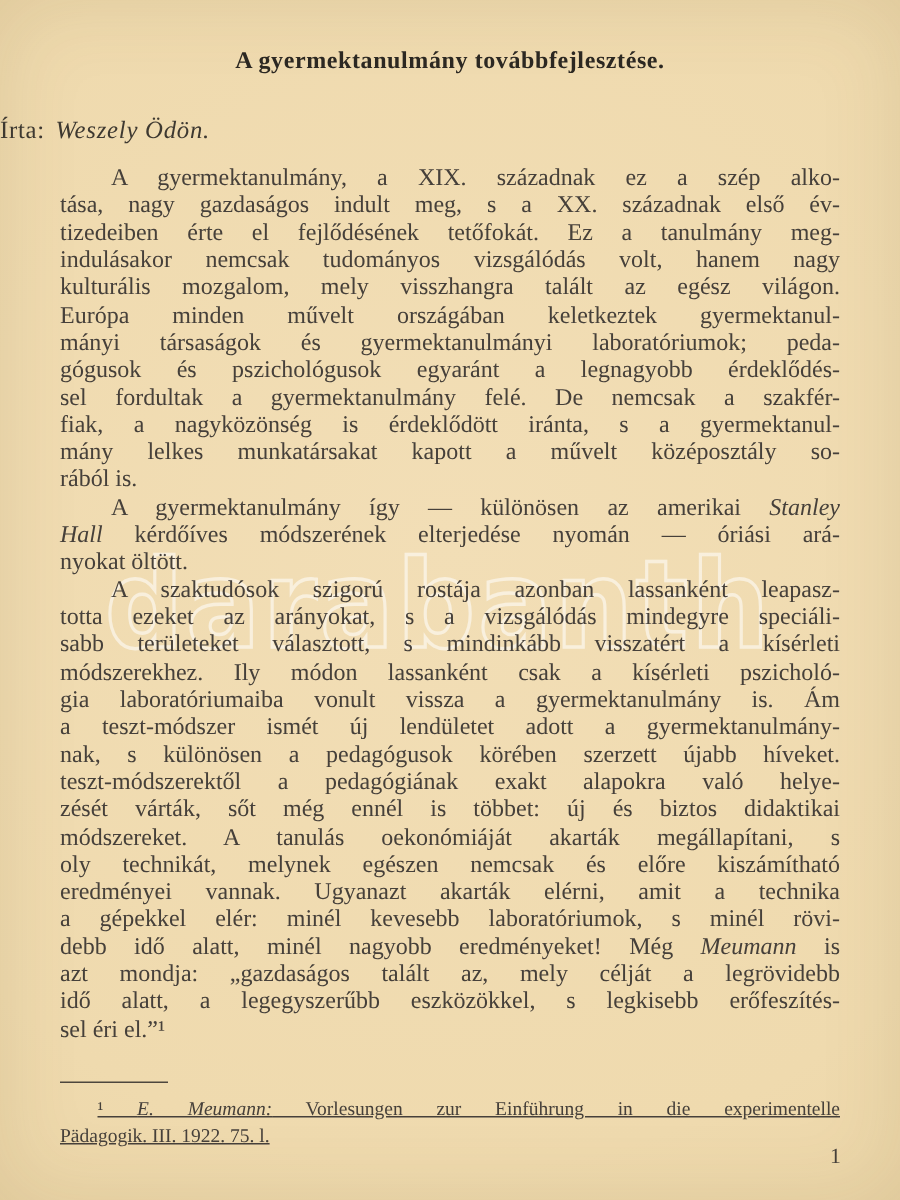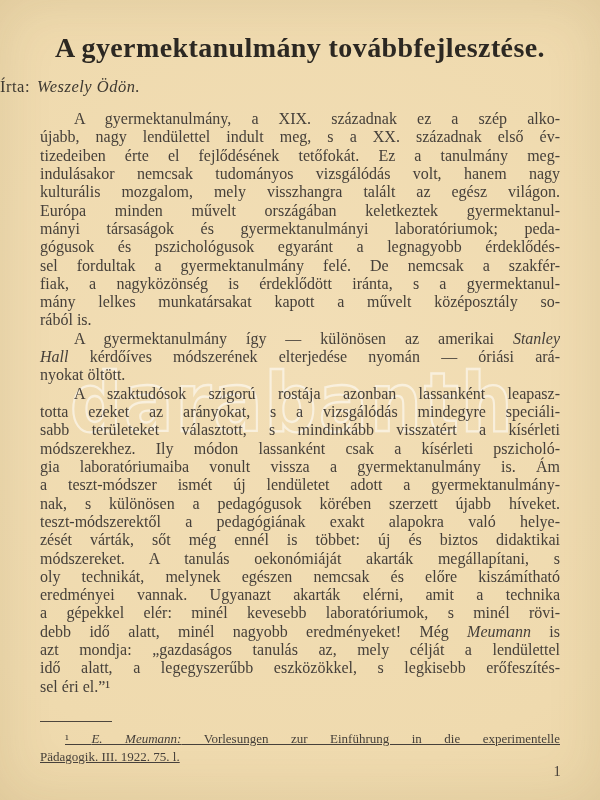--- a/index.html
+++ b/index.html
@@ -11,21 +11,21 @@
     background: radial-gradient(130% 95% at 50% 45%, #f2deb6 0%, #efdaae 55%, #e8d1a0 100%);
     box-shadow: inset 0 0 55px rgba(110, 80, 30, 0.12);
     font-family: "Liberation Serif", serif;
   }
   .title {
     position: absolute;
     top: 32px; left: 0;
     width: 100%;
     text-align: center;
     font-weight: bold;
-    font-size: 28px;
+    font-size: 16px;
     letter-spacing: 0.4px;
     color: #2c2822;
   }
   .byline {
     position: absolute;
     top: 77px; left: 0;
     width: 100%;
     text-align: left;
     font-size: 16.5px;
     letter-spacing: 0.5px;
@@ -92,21 +92,21 @@
   <div class="title">A gyermektanulmány továbbfejlesztése.</div>
 
   <div class="byline">
     <span>Írta:</span><i class="author">Weszely Ödön.</i>
   </div>
 
   <div class="watermark">darabanth</div>
 
   <div class="bodytext">
       <div class="bline findent">A gyermektanulmány, a XIX. századnak ez a szép alko-</div>
-      <div class="bline">újabb, nagy lendülettel indult meg, s a XX. századnak első év-</div>
+      <div class="bline">tása, nagy gazdaságos indult meg, s a XX. századnak első év-</div>
       <div class="bline">tizedeiben érte el fejlődésének tetőfokát. Ez a tanulmány meg-</div>
       <div class="bline">indulásakor nemcsak tudományos vizsgálódás volt, hanem nagy</div>
       <div class="bline">kulturális mozgalom, mely visszhangra talált az egész világon.</div>
       <div class="bline">Európa minden művelt országában keletkeztek gyermektanul-</div>
       <div class="bline">mányi társaságok és gyermektanulmányi laboratóriumok; peda-</div>
       <div class="bline">gógusok és pszichológusok egyaránt a legnagyobb érdeklődés-</div>
       <div class="bline">sel fordultak a gyermektanulmány felé. De nemcsak a szakfér-</div>
       <div class="bline">fiak, a nagyközönség is érdeklődött iránta, s a gyermektanul-</div>
       <div class="bline">mány lelkes munkatársakat kapott a művelt középosztály so-</div>
       <div class="bline plast">rából is.</div>
@@ -120,21 +120,21 @@
       <div class="bline">gia laboratóriumaiba vonult vissza a gyermektanulmány is. Ám</div>
       <div class="bline">a teszt-módszer ismét új lendületet adott a gyermektanulmány-</div>
       <div class="bline">nak, s különösen a pedagógusok körében szerzett újabb híveket.</div>
       <div class="bline">teszt-módszerektől a pedagógiának exakt alapokra való helye-</div>
       <div class="bline">zését várták, sőt még ennél is többet: új és biztos didaktikai</div>
       <div class="bline">módszereket. A tanulás oekonómiáját akarták megállapítani, s</div>
       <div class="bline">oly technikát, melynek egészen nemcsak és előre kiszámítható</div>
       <div class="bline">eredményei vannak. Ugyanazt akarták elérni, amit a technika</div>
       <div class="bline">a gépekkel elér: minél kevesebb laboratóriumok, s minél rövi-</div>
       <div class="bline">debb idő alatt, minél nagyobb eredményeket! Még <i>Meumann</i> is</div>
-      <div class="bline">azt mondja: „gazdaságos tanulás az, mely célját a lendülettel</div>
+      <div class="bline">azt mondja: „gazdaságos talált az, mely célját a legrövidebb</div>
       <div class="bline">idő alatt, a legegyszerűbb eszközökkel, s legkisebb erőfeszítés-</div>
       <div class="bline plast">sel éri el.”¹</div>
     </div>
 
   <div class="fnrule"></div>
 
   <div class="fntext">
       <div class="fline findent">¹ <i>E. Meumann:</i> Vorlesungen zur Einführung in die experimentelle</div>
       <div class="fline plast">Pädagogik. III. 1922. 75. l.</div>
     </div>

